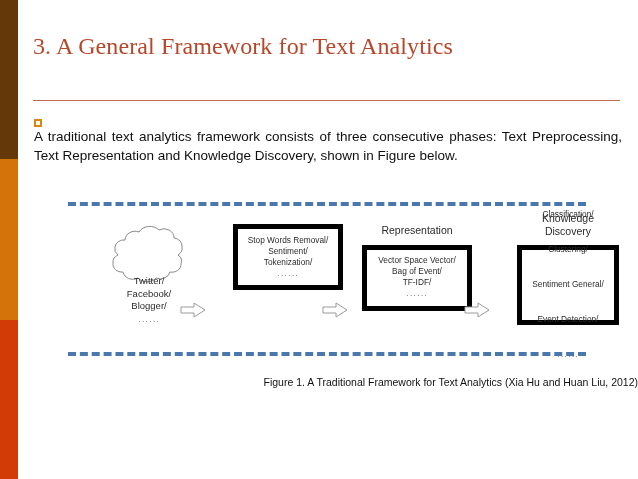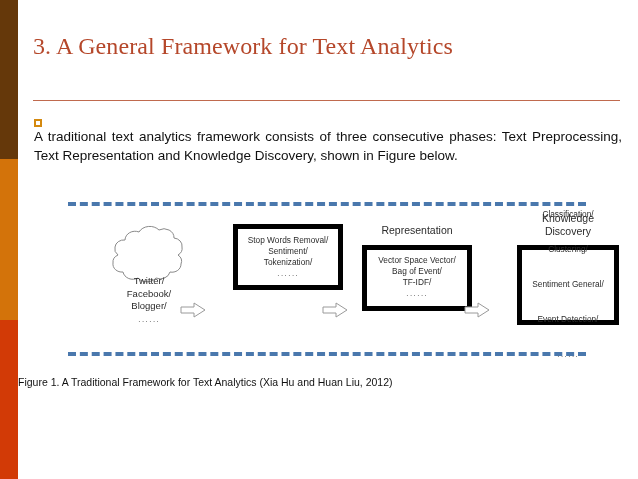--- a/index.html
+++ b/index.html
@@ -147,21 +147,21 @@
     position:absolute;
     top:78px;
     width:26px;height:16px;
   }
 
   
   .caption{
     position:absolute;
     left:18px;top:376px;
     width:620px;
-    text-align:left;
+    text-align:right;
     font-size:10.5px;
     color:#111111;
   }
 </style>
 </head>
 <body>
 
 <div class="slide">
 
   <div class="accent-bar">

